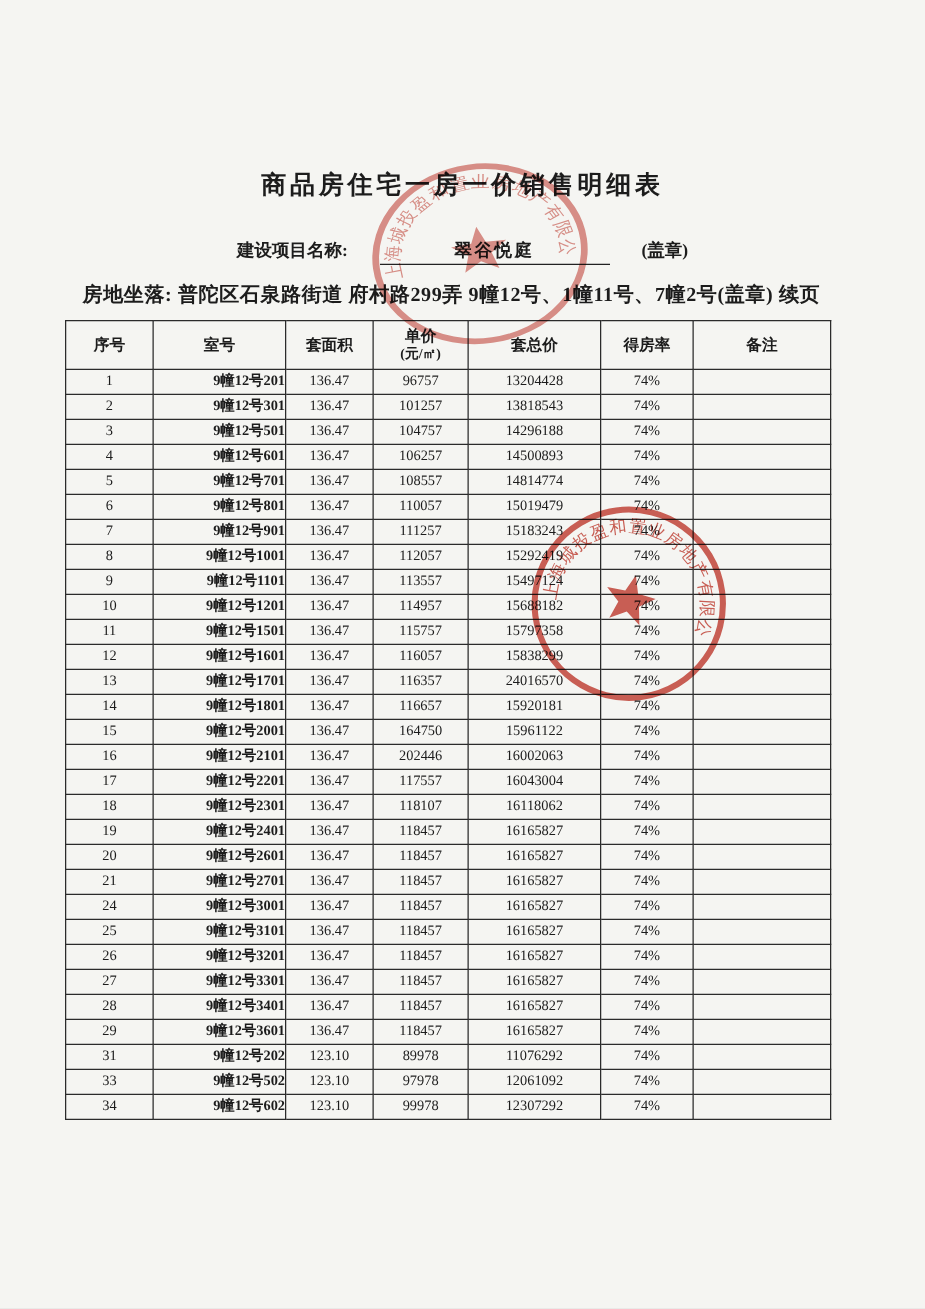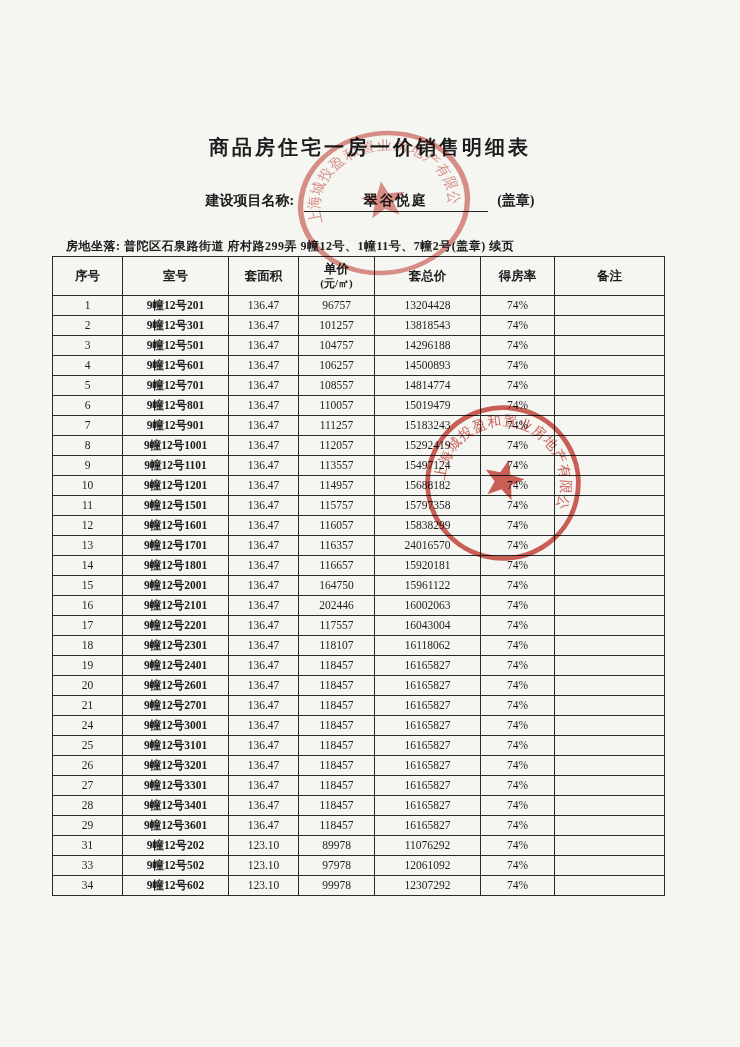--- a/index.html
+++ b/index.html
@@ -15,43 +15,43 @@
   .title{
     position:absolute;top:134px;left:0;width:100%;
     text-align:center;font-size:20px;font-weight:bold;letter-spacing:3px;
   }
   .project-line{
     position:absolute;top:192px;left:0;width:100%;
     text-align:center;font-size:14px;font-weight:bold;
   }
   .project-name-underline{
     display:inline-block;min-width:168px;
-    border-bottom:1.5px solid #222;padding:0 8px 1px 8px;margin:0 6px;
+    border-bottom:1.5px solid #222;padding:0 8px 1px 8px;margin:0 22px;
     letter-spacing:2px;
   }
   .location-line{
-    position:absolute;top:238px;left:66px;width:640px;
-    font-size:12px;font-weight:bold;letter-spacing:0.5px;
+    position:absolute;top:226px;left:66px;width:640px;
+    font-size:16px;font-weight:bold;letter-spacing:0.5px;
   }
   table.price-table{
     position:absolute;top:256px;left:52px;
     width:612px;border-collapse:collapse;table-layout:fixed;
   }
   table.price-table th, table.price-table td{
     border:1px solid #2b2b2b;
     text-align:center;vertical-align:middle;
     padding:0;overflow:hidden;white-space:nowrap;
   }
   table.price-table th{
     height:38px;font-size:12.5px;font-weight:bold;line-height:1.15;
   }
   table.price-table td{
     height:19px;font-size:11.5px;line-height:19px;
   }
-  table.price-table td:nth-child(2){font-weight:bold;}
+  table.price-table td:nth-child(2){font-weight:bold;text-align:right;}
   .unit-sub{font-size:11px;font-weight:bold;display:block;}
   .stamp{
     position:absolute;
     mix-blend-mode:multiply;
     pointer-events:none;
   }
   .stamp-top{left:294px;top:128px;opacity:0.55;transform:rotate(-8deg);}
   .stamp-mid{left:422px;top:402px;opacity:0.8;transform:rotate(14deg);}
 </style>
 </head>

